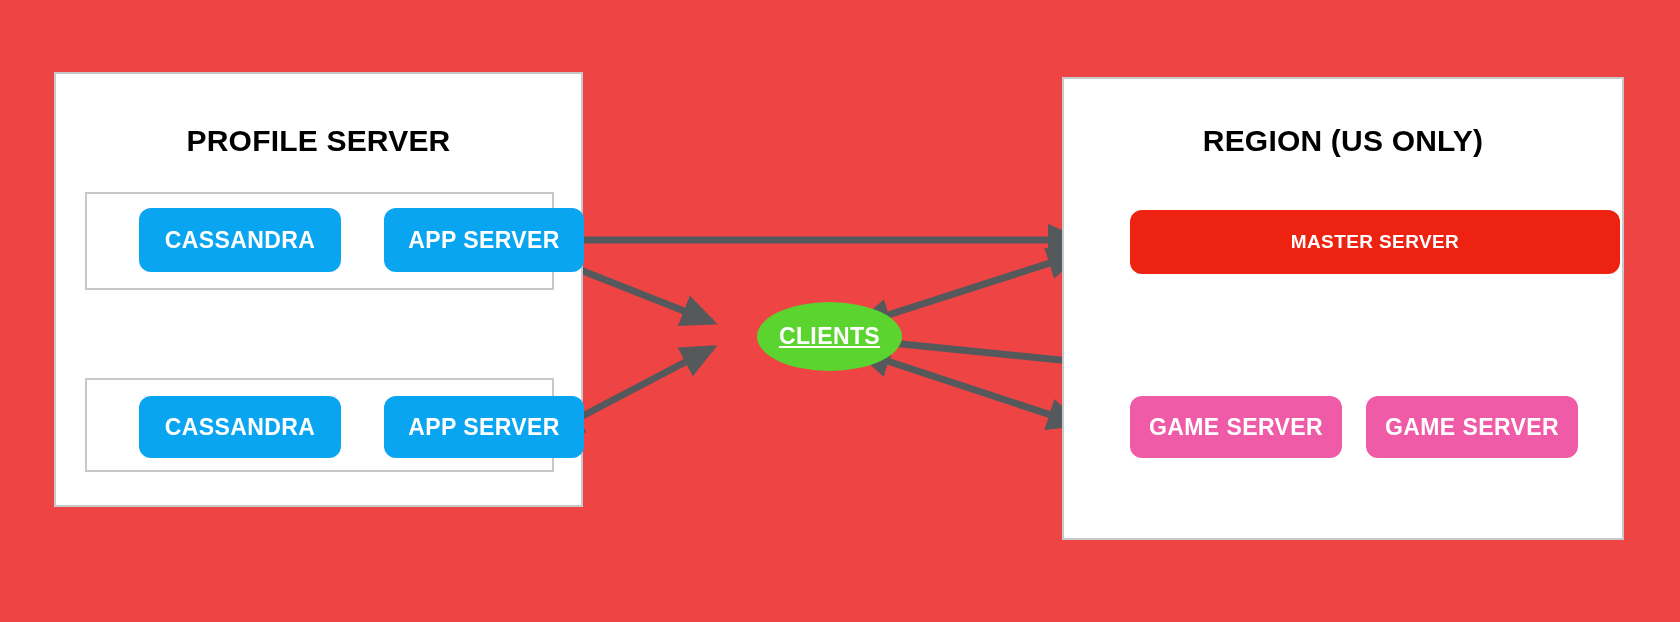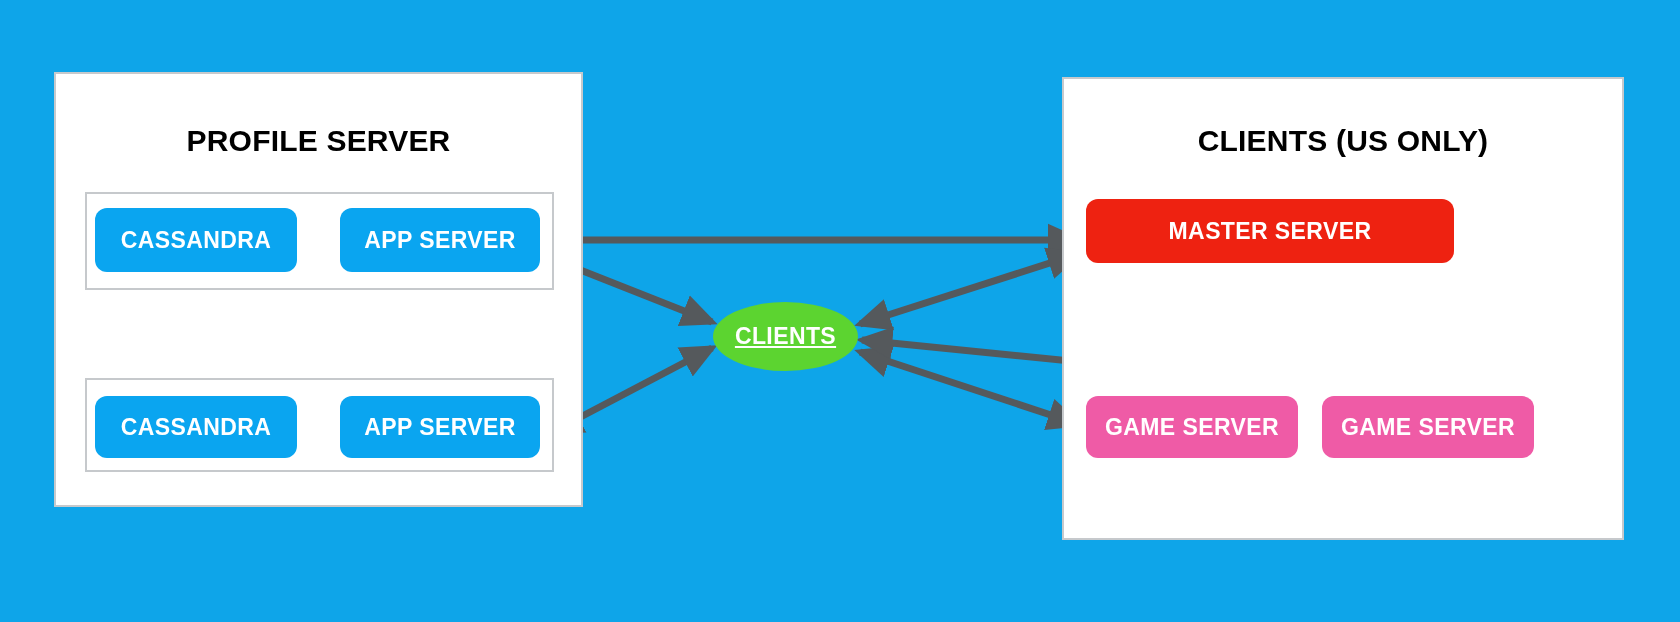--- a/index.html
+++ b/index.html
@@ -42,20 +42,21 @@
     position: absolute;
     box-sizing: border-box;
     display: flex;
     align-items: center;
     justify-content: center;
     color: #ffffff;
     font-weight: bold;
     letter-spacing: 0.4px;
     white-space: nowrap;
     text-align: center;
+    margin-left: 44px;
   }
   .node-rounded { border-radius: 12px; }
   .node-ellipse {
     border-radius: 50%;
     text-decoration: underline;
   }
   svg.edges {
     position: absolute;
     left: 0;
     top: 0;
@@ -65,21 +66,21 @@
     overflow: visible;
   }
   .edge-line {
     stroke: #55595c;
     fill: none;
   }
 </style>
 </head>
 <body>
 
-<div id="stage" style="width: 1680px; height: 622px; background: #0ea5e9;">
+<div id="stage" style="width: 1680px; height: 622px; background: #ef4444;">
 
   <svg class="edges" viewBox="0 0 1680 622" xmlns="http://www.w3.org/2000/svg">
     <defs>
       <marker id="arrowEnd" viewBox="0 0 12 12" refX="10" refY="6" markerWidth="5.2" markerHeight="5.2" orient="auto-start-reverse" markerUnits="strokeWidth">
         <path d="M 0 0.6 L 12 6 L 0 11.4 z" fill="#55595c"></path>
       </marker>
       <marker id="arrowStart" viewBox="0 0 12 12" refX="10" refY="6" markerWidth="5.2" markerHeight="5.2" orient="auto-start-reverse" markerUnits="strokeWidth">
         <path d="M 0 0.6 L 12 6 L 0 11.4 z" fill="#55595c"></path>
       </marker>
     </defs>
@@ -96,30 +97,30 @@
         <line class="edge-line" x1="862" y1="340" x2="1380" y2="392" stroke="#55595c" stroke-width="7" marker-end="url(#arrowEnd)" marker-start="url(#arrowStart)"></line>
         <line class="edge-line" x1="1258" y1="278" x2="1168" y2="390" stroke="#55595c" stroke-width="7" marker-end="url(#arrowEnd)" marker-start="url(#arrowStart)"></line>
         <line class="edge-line" x1="1268" y1="278" x2="1404" y2="390" stroke="#55595c" stroke-width="7" marker-end="url(#arrowEnd)" marker-start="url(#arrowStart)"></line>
       </g>
   </svg>
 
   <div id="panel-layer">
       <div class="panel" style="left: 54px; top: 72px; width: 529px; height: 435px; border-color: rgb(198, 201, 204);"></div>
       <div class="panel-title" style="left: 54px; top: 124px; width: 529px; font-size: 30px; color: rgb(0, 0, 0);">PROFILE SERVER</div>
       <div class="panel" style="left: 1062px; top: 77px; width: 562px; height: 463px; border-color: rgb(198, 201, 204);"></div>
-      <div class="panel-title" style="left: 1062px; top: 124px; width: 562px; font-size: 30px; color: rgb(0, 0, 0);">CLIENTS (US ONLY)</div>
+      <div class="panel-title" style="left: 1062px; top: 124px; width: 562px; font-size: 30px; color: rgb(0, 0, 0);">REGION (US ONLY)</div>
     </div>
   <div id="subgroup-layer">
       <div class="subgroup" style="left: 85px; top: 192px; width: 469px; height: 98px; border-color: rgb(198, 201, 204);"></div>
       <div class="subgroup" style="left: 85px; top: 378px; width: 469px; height: 94px; border-color: rgb(198, 201, 204);"></div>
     </div>
   <div id="node-layer">
       <div class="node node-rounded" style="left: 95px; top: 208px; width: 202px; height: 64px; background: rgb(10, 165, 240); font-size: 23px; color: rgb(255, 255, 255);">CASSANDRA</div>
       <div class="node node-rounded" style="left: 340px; top: 208px; width: 200px; height: 64px; background: rgb(10, 165, 240); font-size: 23px; color: rgb(255, 255, 255);">APP SERVER</div>
       <div class="node node-rounded" style="left: 95px; top: 396px; width: 202px; height: 62px; background: rgb(10, 165, 240); font-size: 23px; color: rgb(255, 255, 255);">CASSANDRA</div>
       <div class="node node-rounded" style="left: 340px; top: 396px; width: 200px; height: 62px; background: rgb(10, 165, 240); font-size: 23px; color: rgb(255, 255, 255);">APP SERVER</div>
       <div class="node node-ellipse" style="left: 713px; top: 302px; width: 145px; height: 69px; background: rgb(92, 212, 48); font-size: 23px; color: rgb(255, 255, 255);">CLIENTS</div>
-      <div class="node node-rounded" style="left: 1086px; top: 199px; width: 368px; height: 64px; background: rgb(238, 34, 17); font-size: 23px; color: rgb(255, 255, 255);">MASTER SERVER</div>
+      <div class="node node-rounded" style="left: 1086px; top: 210px; width: 490px; height: 64px; background: rgb(238, 34, 17); font-size: 19px; color: rgb(255, 255, 255);">MASTER SERVER</div>
       <div class="node node-rounded" style="left: 1086px; top: 396px; width: 212px; height: 62px; background: rgb(239, 91, 166); font-size: 23px; color: rgb(255, 255, 255);">GAME SERVER</div>
       <div class="node node-rounded" style="left: 1322px; top: 396px; width: 212px; height: 62px; background: rgb(239, 91, 166); font-size: 23px; color: rgb(255, 255, 255);">GAME SERVER</div>
     </div>
 
 </div>
 
 </body></html>

